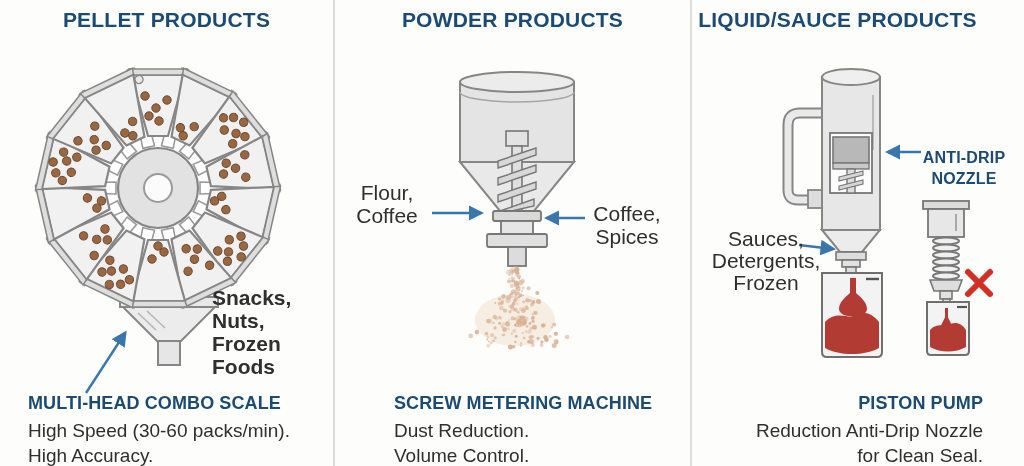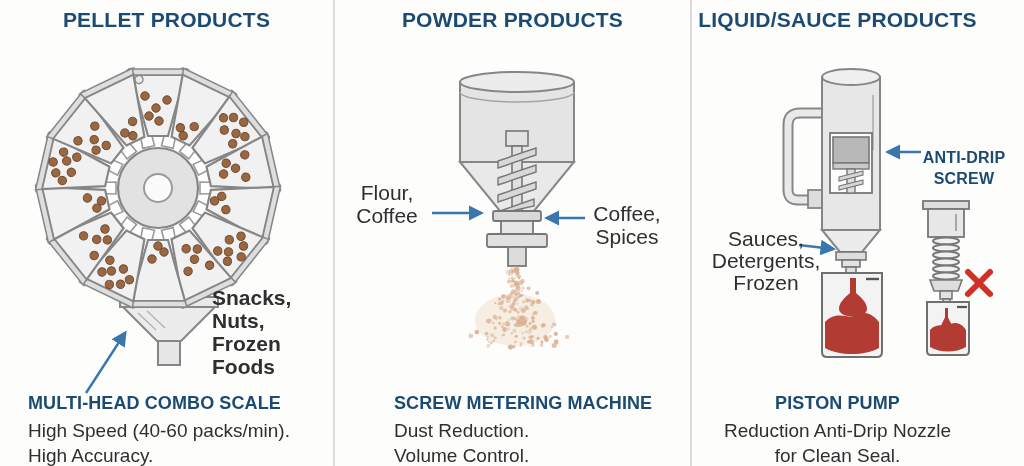--- a/index.html
+++ b/index.html
@@ -17,21 +17,21 @@
   .p3{width:291px;}
   .title{position:absolute;top:8px;left:0;right:0;text-align:center;
          font-weight:bold;font-size:21px;color:var(--heading);letter-spacing:.2px;}
   svg.illus{position:absolute;left:0;top:0;}
   .lbl{position:absolute;font-size:21px;color:var(--body-text);line-height:23px;}
   .lbl.center{text-align:center;}
   .callout{position:absolute;font-size:16px;font-weight:bold;color:var(--heading);
            line-height:21px;text-align:center;letter-spacing:.2px;}
   .mname{position:absolute;font-weight:bold;font-size:18px;color:var(--heading);letter-spacing:.1px;}
   .feat{position:absolute;font-size:19px;color:var(--body-text);line-height:25px;}
-  .tcenter{left:0;right:0;text-align:center;}
+  .tcenter{left:0;right:0;text-align:right;}
   
   .pellet{fill:var(--pellet);stroke:#6d482e;stroke-width:1;}
   .powder-dot{fill:var(--powder);}
   .liquid{fill:var(--liquid);}
   .liquid-stroke{stroke:var(--liquid);}
   .arrow-line{stroke:var(--arrow);stroke-width:2.4;fill:none;}
   .arrow-head{fill:var(--arrow);}
   .cross{stroke:var(--cross);stroke-width:6;stroke-linecap:round;fill:none;}
 </style>
 </head>
@@ -127,21 +127,21 @@
       <line x1="86" y1="393" x2="125" y2="333" class="arrow-line" marker-end="url(#ah1)"></line>
     </svg>
 
     <div class="lbl" style="left:212px;top:286px;font-weight:bold;">
       <div>Snacks, Nuts,</div>
       <div>Frozen Foods</div>
     </div>
 
     <div class="mname" style="left:28px;top:393px;">MULTI-HEAD COMBO SCALE</div>
     <div class="feat" style="left:28px;top:418px;">
-      <div>High Speed (40-60 packs/min).</div>
+      <div>High Speed (30-60 packs/min).</div>
       <div>High Accuracy.</div>
     </div>
   </div>
 
   <div class="panel p2">
     <div class="title">POWDER PRODUCTS</div>
 
     <svg class="illus" width="357" height="466" viewBox="0 0 357 466">
       <defs>
         <marker id="ah2" viewBox="0 0 10 10" refX="8" refY="5" markerWidth="6.5" markerHeight="6.5" orient="auto-start-reverse">
@@ -459,21 +459,21 @@
       <line x1="107" y1="245" x2="141" y2="249" class="arrow-line" marker-end="url(#ah3)"></line>
     </svg>
 
     <div class="lbl center" style="left:18px;top:228px;width:112px;line-height:22px;">
       <div>Sauces,</div>
       <div>Detergents,</div>
       <div>Frozen</div>
     </div>
     <div class="callout" style="left:220px;top:147px;width:104px;">
       <div>ANTI-DRIP</div>
-      <div>SCREW</div>
+      <div>NOZZLE</div>
     </div>
 
     <div class="mname tcenter" style="top:393px;">PISTON PUMP</div>
     <div class="feat tcenter" style="top:418px;">
       <div>Reduction Anti-Drip Nozzle</div>
       <div>for Clean Seal.</div>
     </div>
   </div>
 </div>
 

